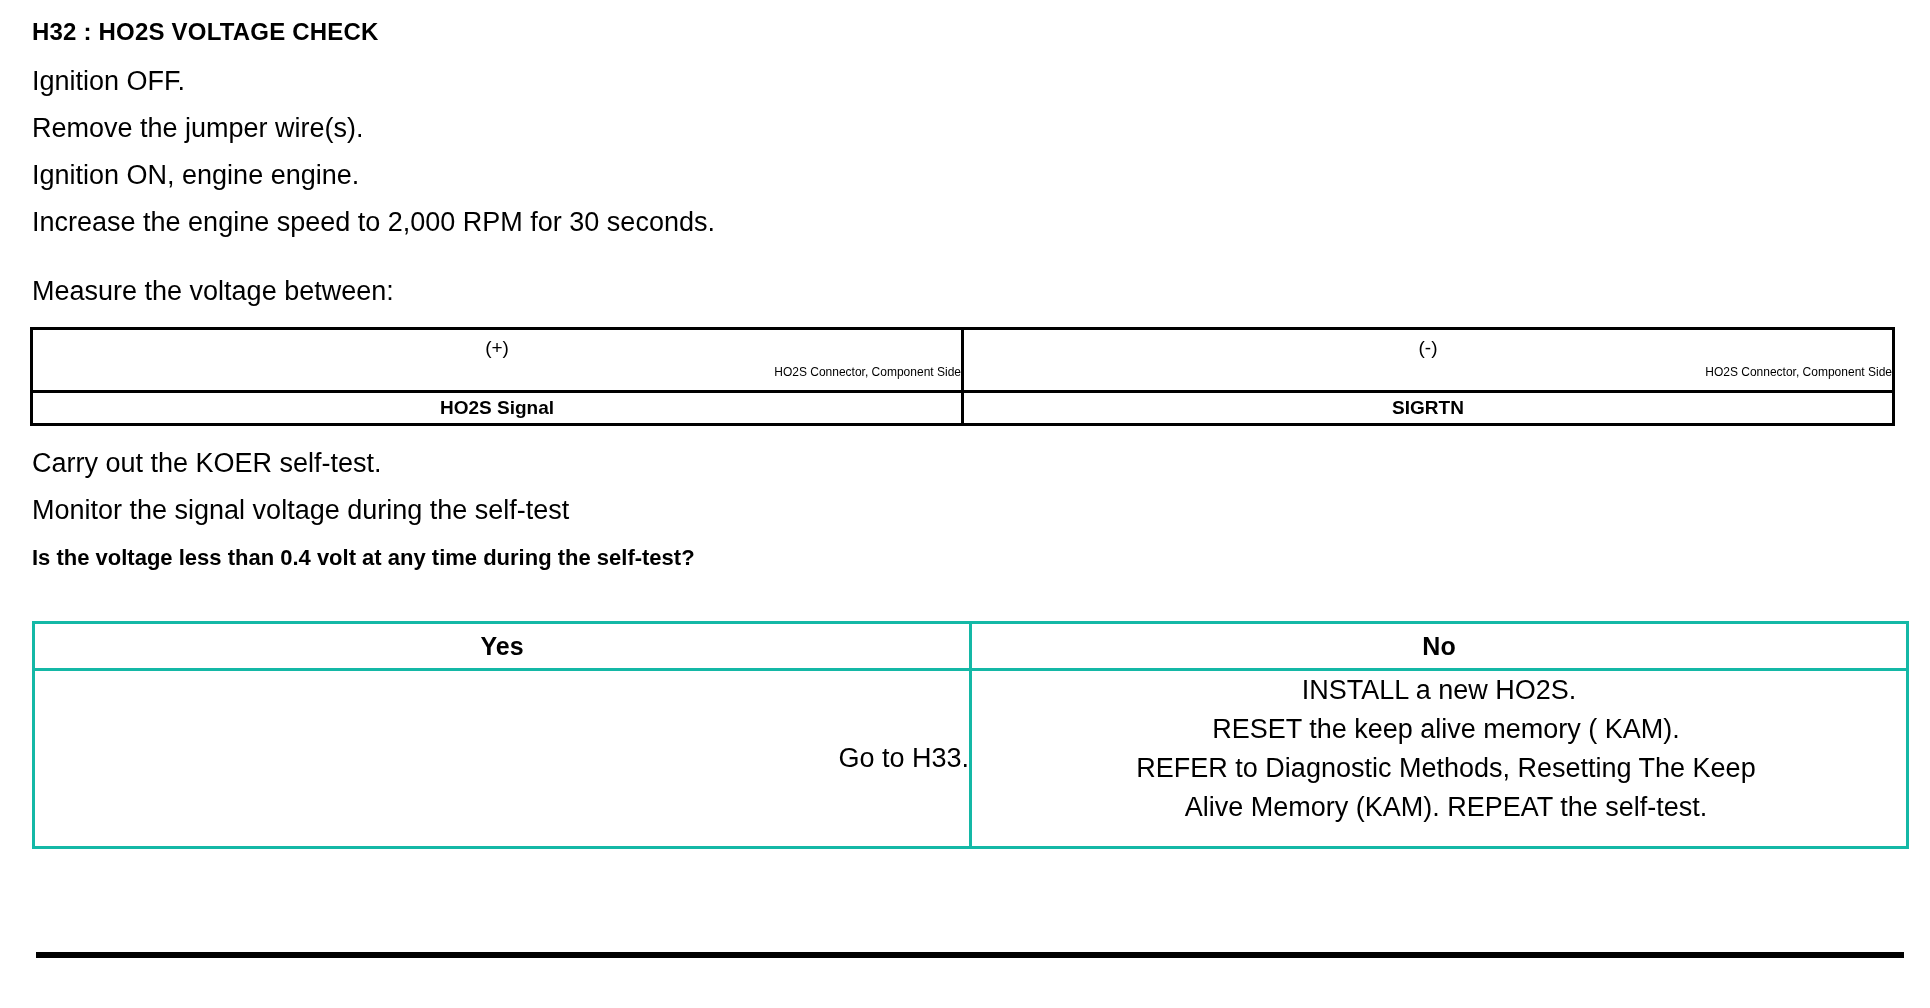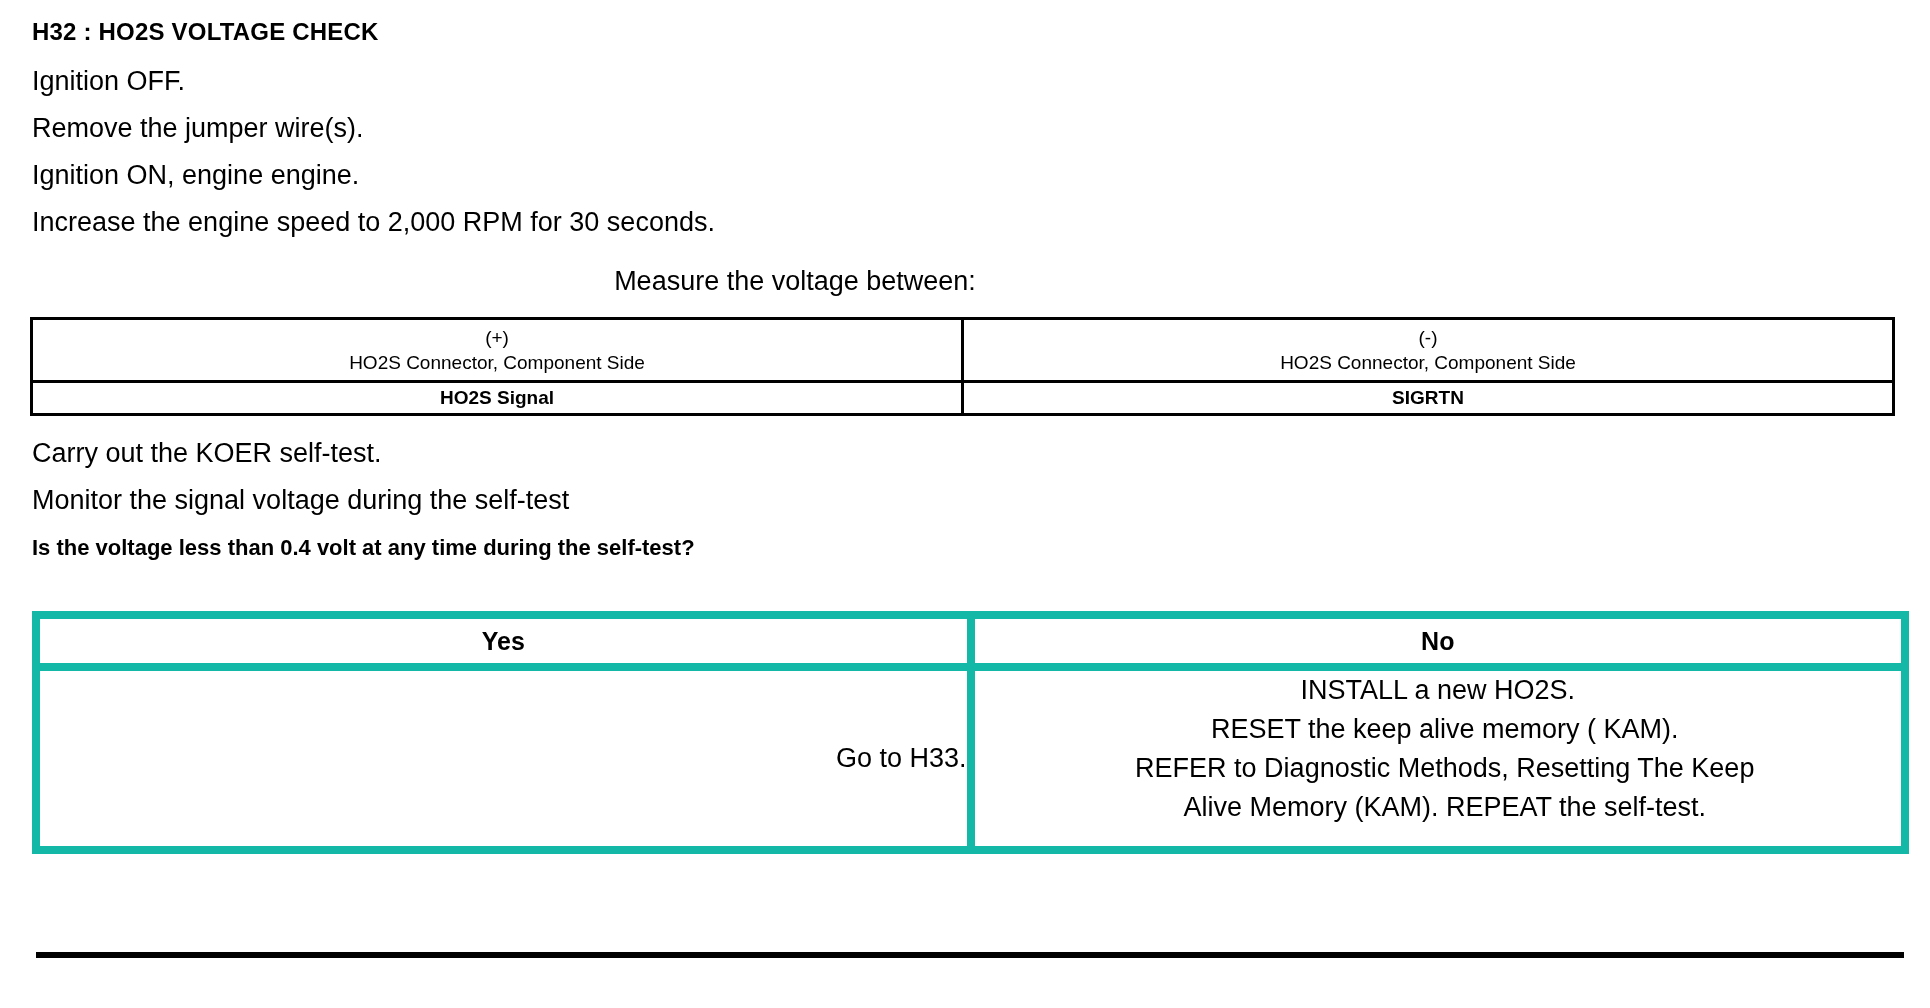--- a/index.html
+++ b/index.html
@@ -27,22 +27,21 @@
     letter-spacing: 0.2px;
     margin: 0 0 12px 2px;
   }
   .step {
     font-size: 27px;
     line-height: 47px;
     margin: 0 0 0 2px;
     white-space: pre;
   }
   .step.spaced {
-    margin-top: 12px;
-    text-align: center;
+    margin-top: 22px;
   }
 
   
   .measure-table {
     margin-top: 12px;
     width: 1865px;
     border-collapse: collapse;
     table-layout: fixed;
   }
   .measure-table td {
@@ -55,21 +54,22 @@
     height: 60px;
     font-size: 19px;
     line-height: 25px;
   }
   .mt-head .sign {
     display: block;
     font-size: 19px;
   }
   .mt-head .desc {
     display: block;
-    font-size: 19px;
+    font-size: 12px;
+    text-align: right;
   }
   .mt-row {
     height: 30px;
     font-size: 19px;
     font-weight: bold;
   }
 
   .post-steps {
     margin-top: 14px;
   }
@@ -83,21 +83,21 @@
   
   .answer-table {
     margin-top: 40px;
     width: 1877px;
     border-collapse: collapse;
     table-layout: fixed;
     margin-left: 2px;
   }
   .answer-table th,
   .answer-table td {
-    border: 8px solid #14b8a6;
+    border: 3px solid #14b8a6;
     padding: 0;
   }
   .answer-table th {
     height: 44px;
     font-size: 25px;
     font-weight: bold;
     text-align: center;
   }
   .ans-yes {
     height: 175px;

